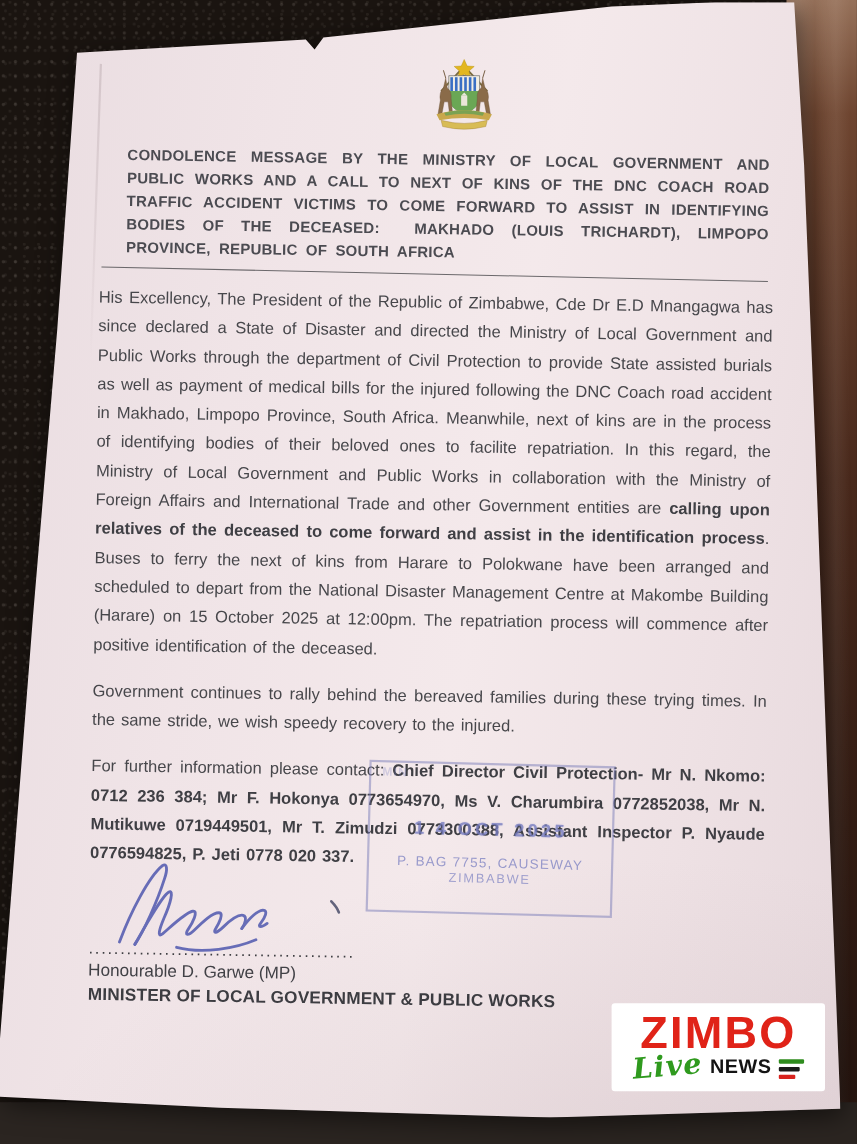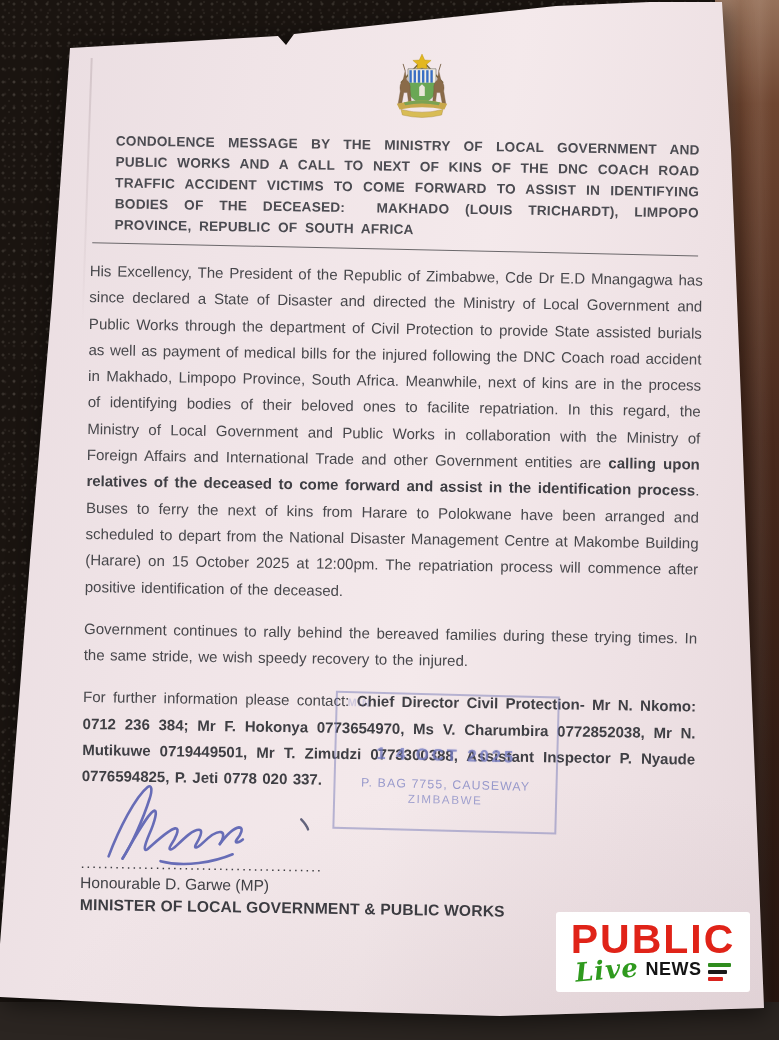--- a/index.html
+++ b/index.html
@@ -195,21 +195,21 @@
           <div class="stamp-faint">MIN</div>
           <div class="stamp-date">1 4 OCT 2025</div>
           <div class="stamp-addr1">P. BAG 7755, CAUSEWAY</div>
           <div class="stamp-addr2">ZIMBABWE</div>
         </div>
       </div>
     </div>
   </div>
 
   <div class="logo">
-    <div class="logo-zimbo">PUBLIC</div>
+    <div class="logo-zimbo">ZIMBO</div>
     <div class="logo-row2">
       <span class="logo-live">Live</span>
       <span class="logo-news">NEWS</span>
       <span class="logo-bars">
           <i class="bar-green"></i>
           <i class="bar-black"></i>
           <i class="bar-red"></i>
         </span>
     </div>
   </div>

